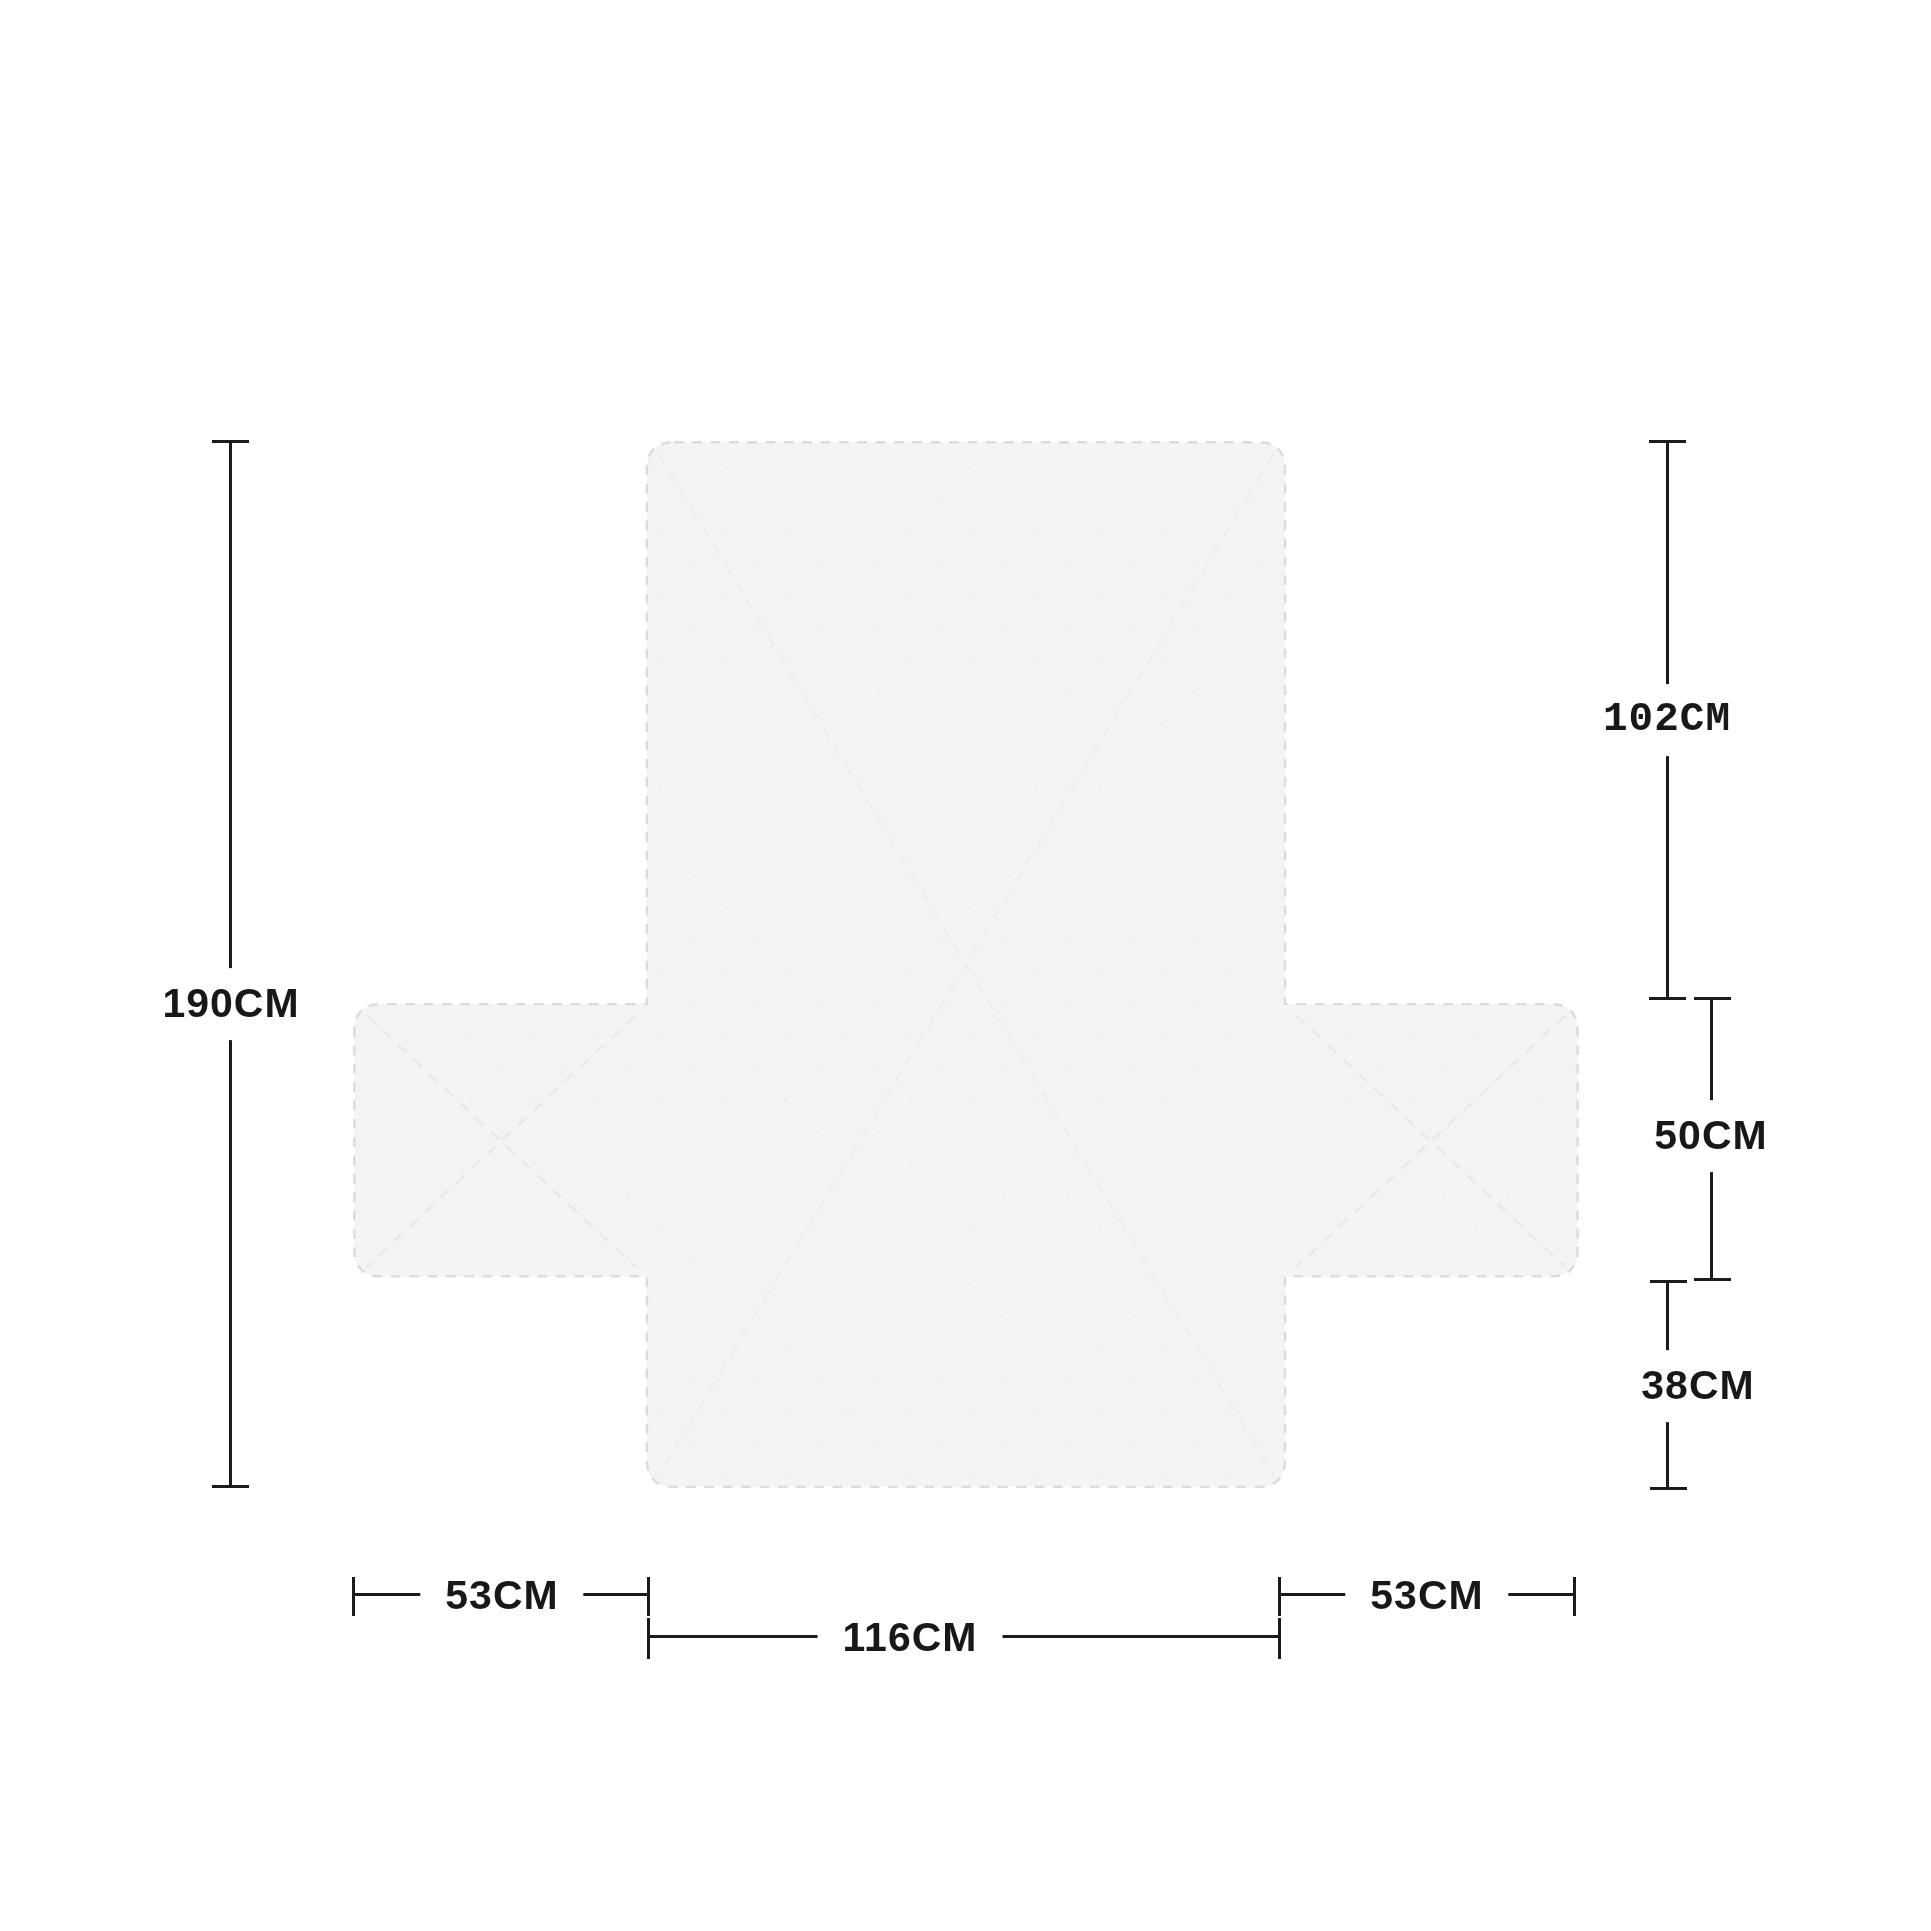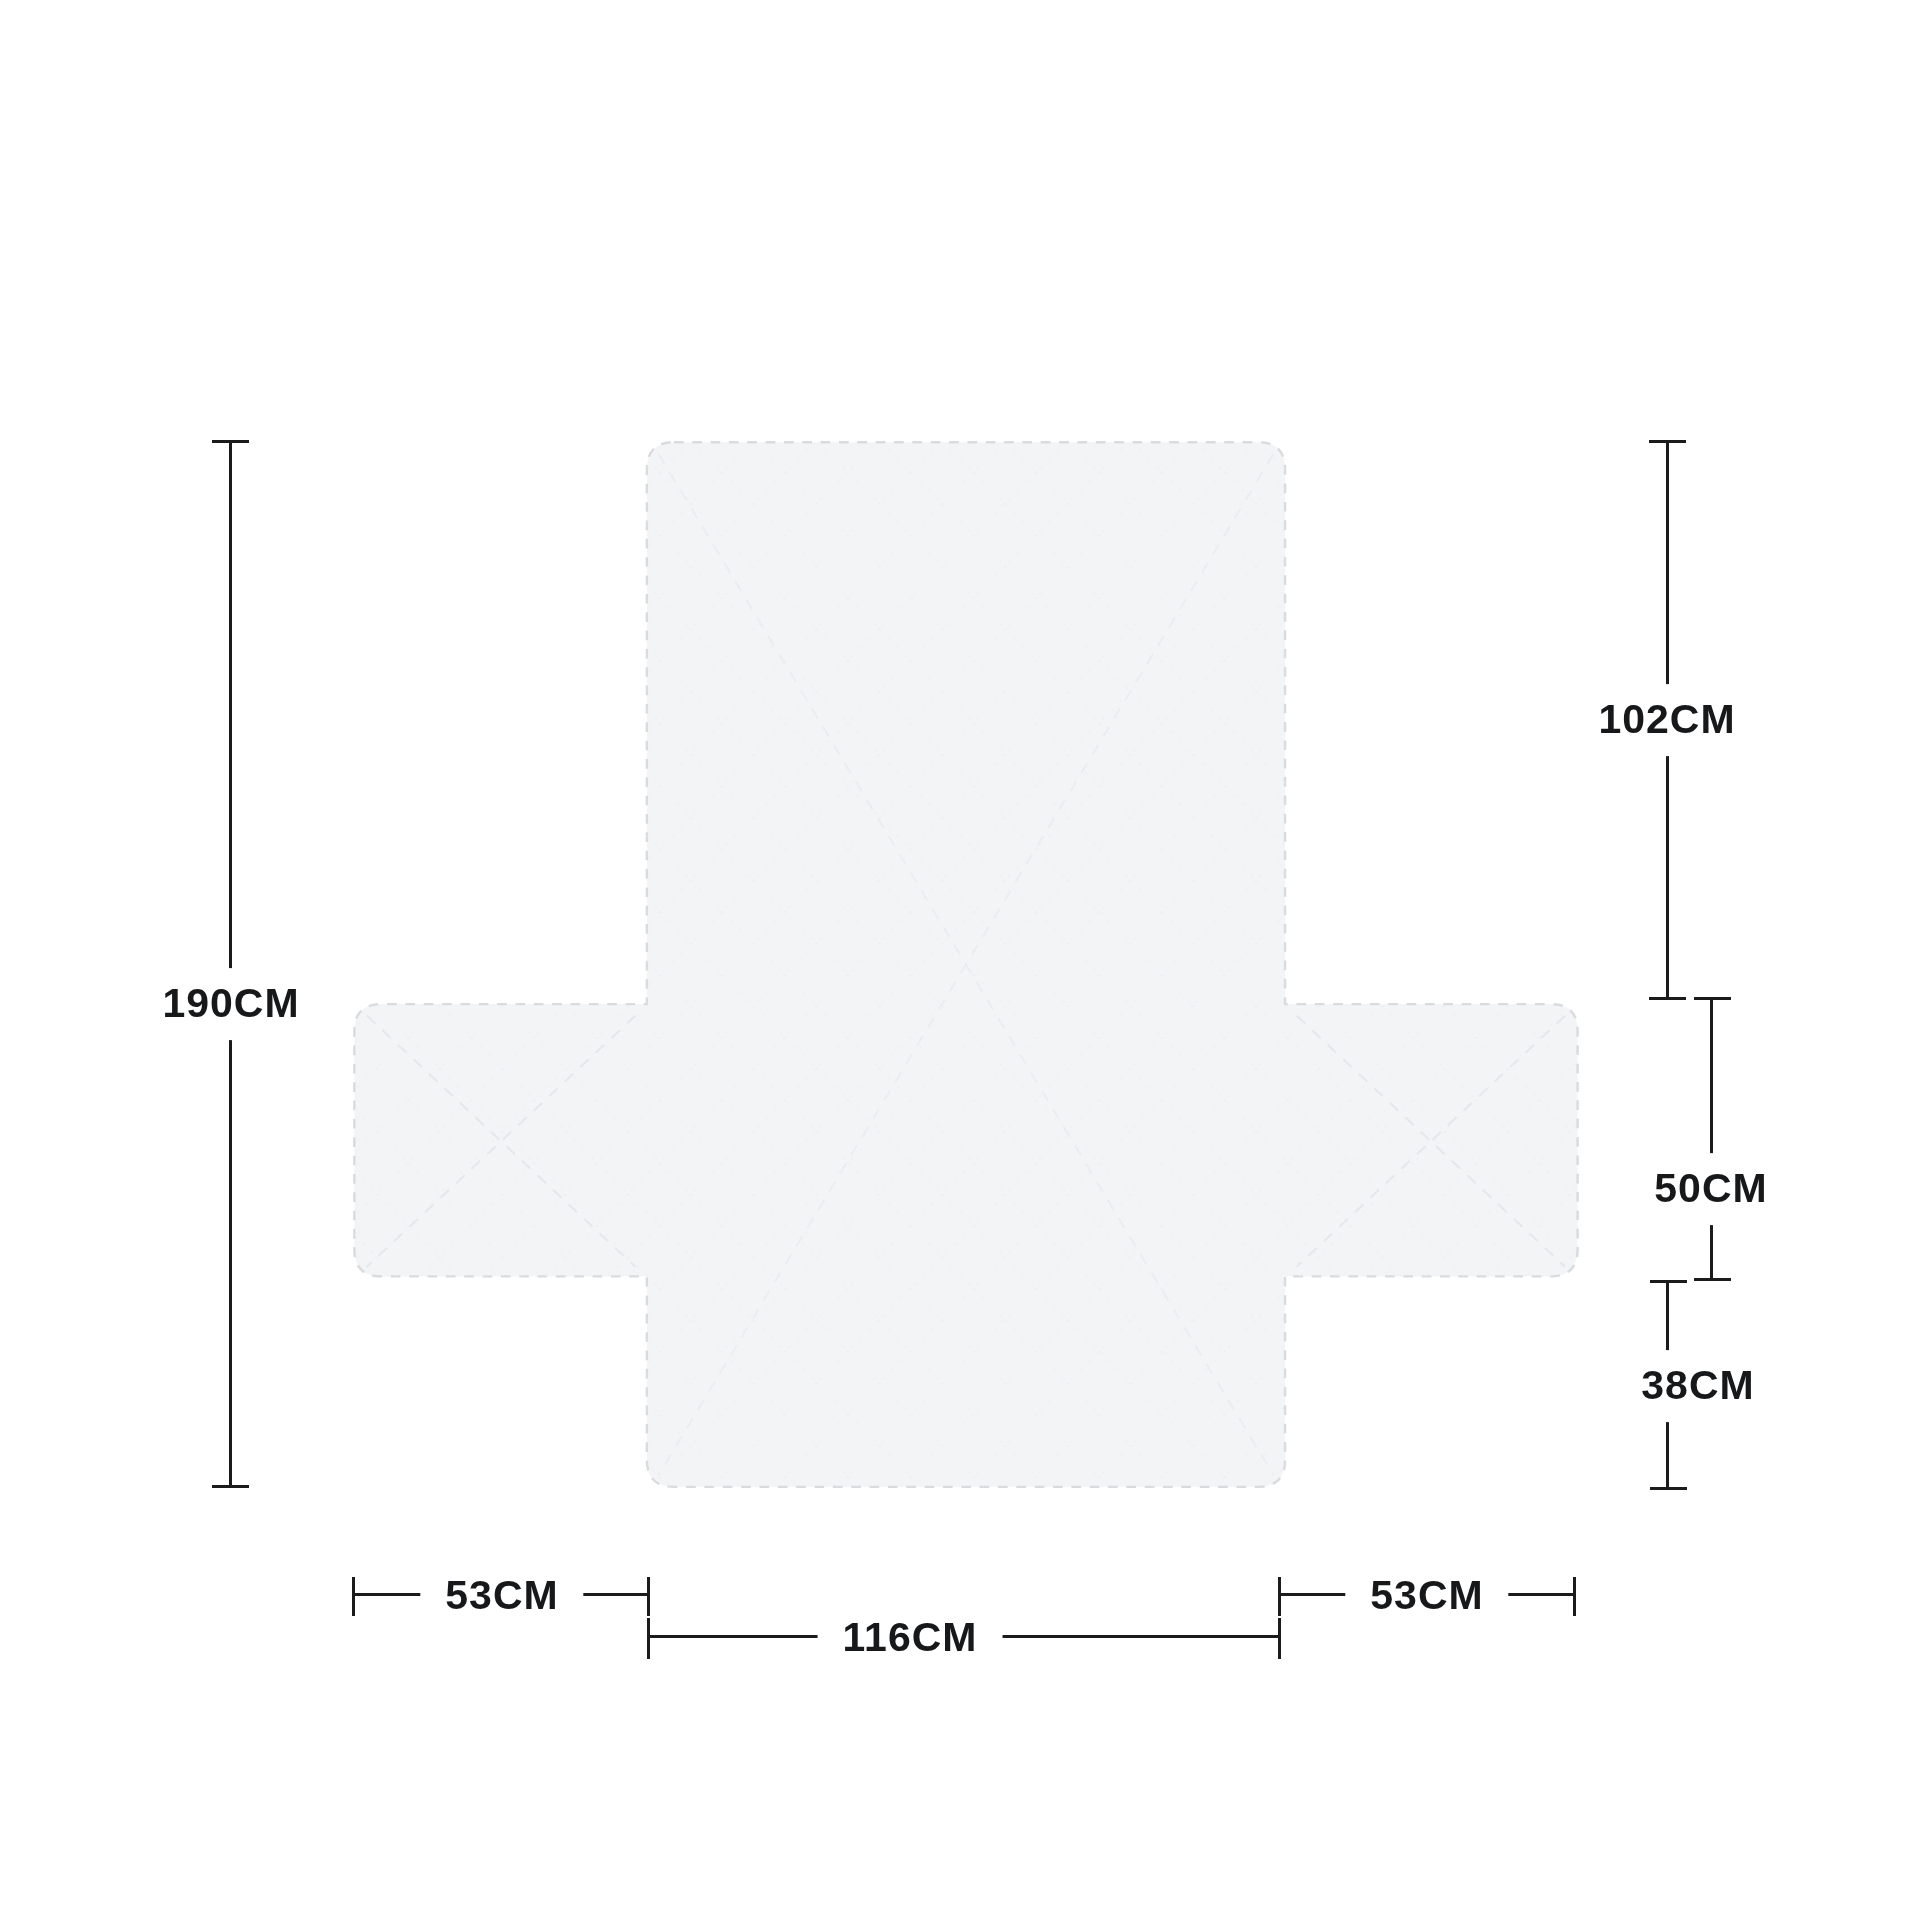--- a/index.html
+++ b/index.html
@@ -71,26 +71,26 @@
   </svg>
 
   <div class="dim" style="left:212px;top:440px;width:37px;height:2.9px;"></div>
   <div class="dim" style="left:229px;top:442px;width:2.9px;height:1045px;"></div>
   <div class="dim" style="left:212px;top:1485px;width:37px;height:2.9px;"></div>
   <div class="dim-label pad-v" style="left:231px;top:1004px;">190CM</div>
 
   <div class="dim" style="left:1649px;top:440px;width:37px;height:2.9px;"></div>
   <div class="dim" style="left:1666px;top:442px;width:2.9px;height:557px;"></div>
   <div class="dim" style="left:1649px;top:997px;width:37px;height:2.9px;"></div>
-  <div class="dim-label pad-v" style="left:1667px;top:720px;">102CM</div>
+  <div class="dim-label pad-v" style="left:1667px;top:720px;font-family:Liberation Mono, monospace;">102CM</div>
 
   <div class="dim" style="left:1694px;top:997px;width:37px;height:2.9px;"></div>
   <div class="dim" style="left:1710px;top:999px;width:2.9px;height:281px;"></div>
   <div class="dim" style="left:1694px;top:1278px;width:37px;height:2.9px;"></div>
-  <div class="dim-label pad-v" style="left:1711px;top:1189px;">50CM</div>
+  <div class="dim-label pad-v" style="left:1711px;top:1136px;">50CM</div>
 
   <div class="dim" style="left:1650px;top:1280px;width:37px;height:2.9px;"></div>
   <div class="dim" style="left:1666px;top:1282px;width:2.9px;height:207px;"></div>
   <div class="dim" style="left:1650px;top:1487px;width:37px;height:2.9px;"></div>
   <div class="dim-label pad-v" style="left:1698px;top:1386px;">38CM</div>
 
   <div class="dim" style="left:352px;top:1577px;width:2.9px;height:39px;"></div>
   <div class="dim" style="left:354px;top:1593px;width:295px;height:2.9px;"></div>
   <div class="dim" style="left:647px;top:1577px;width:2.9px;height:39px;"></div>
   <div class="dim-label pad-h" style="left:502px;top:1595px;">53CM</div>

